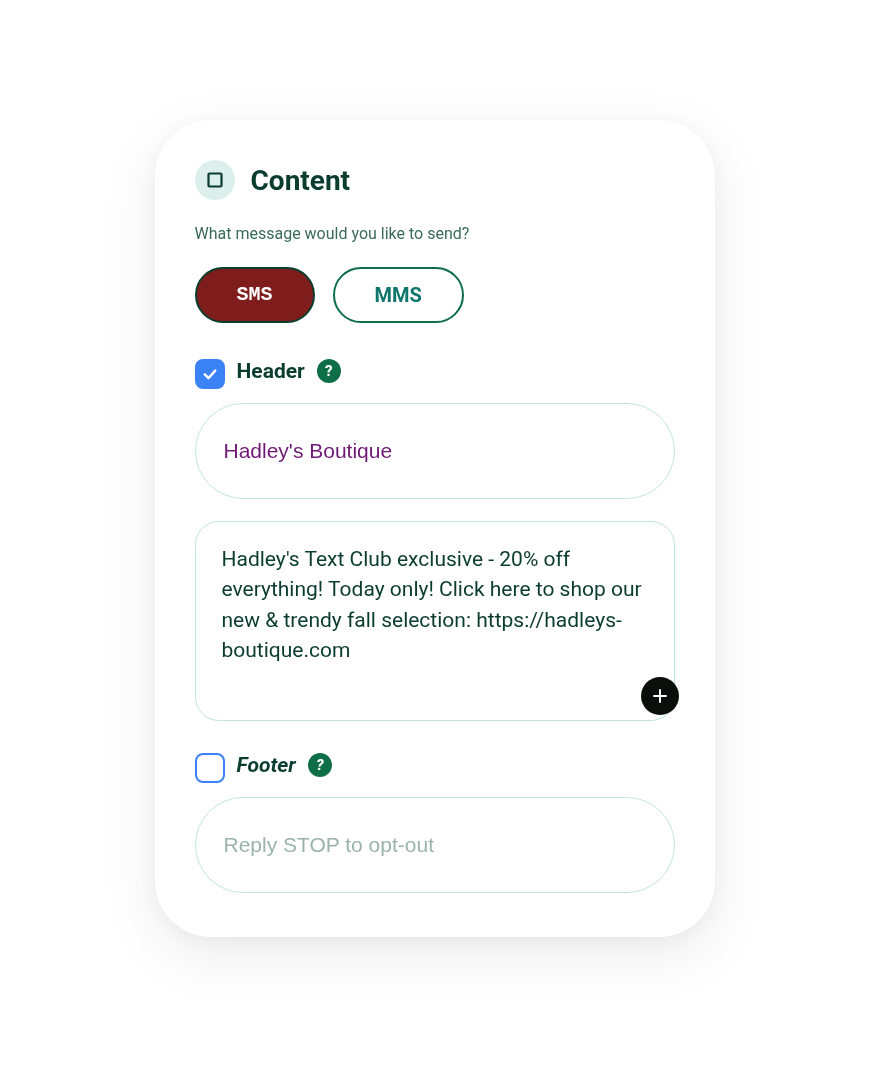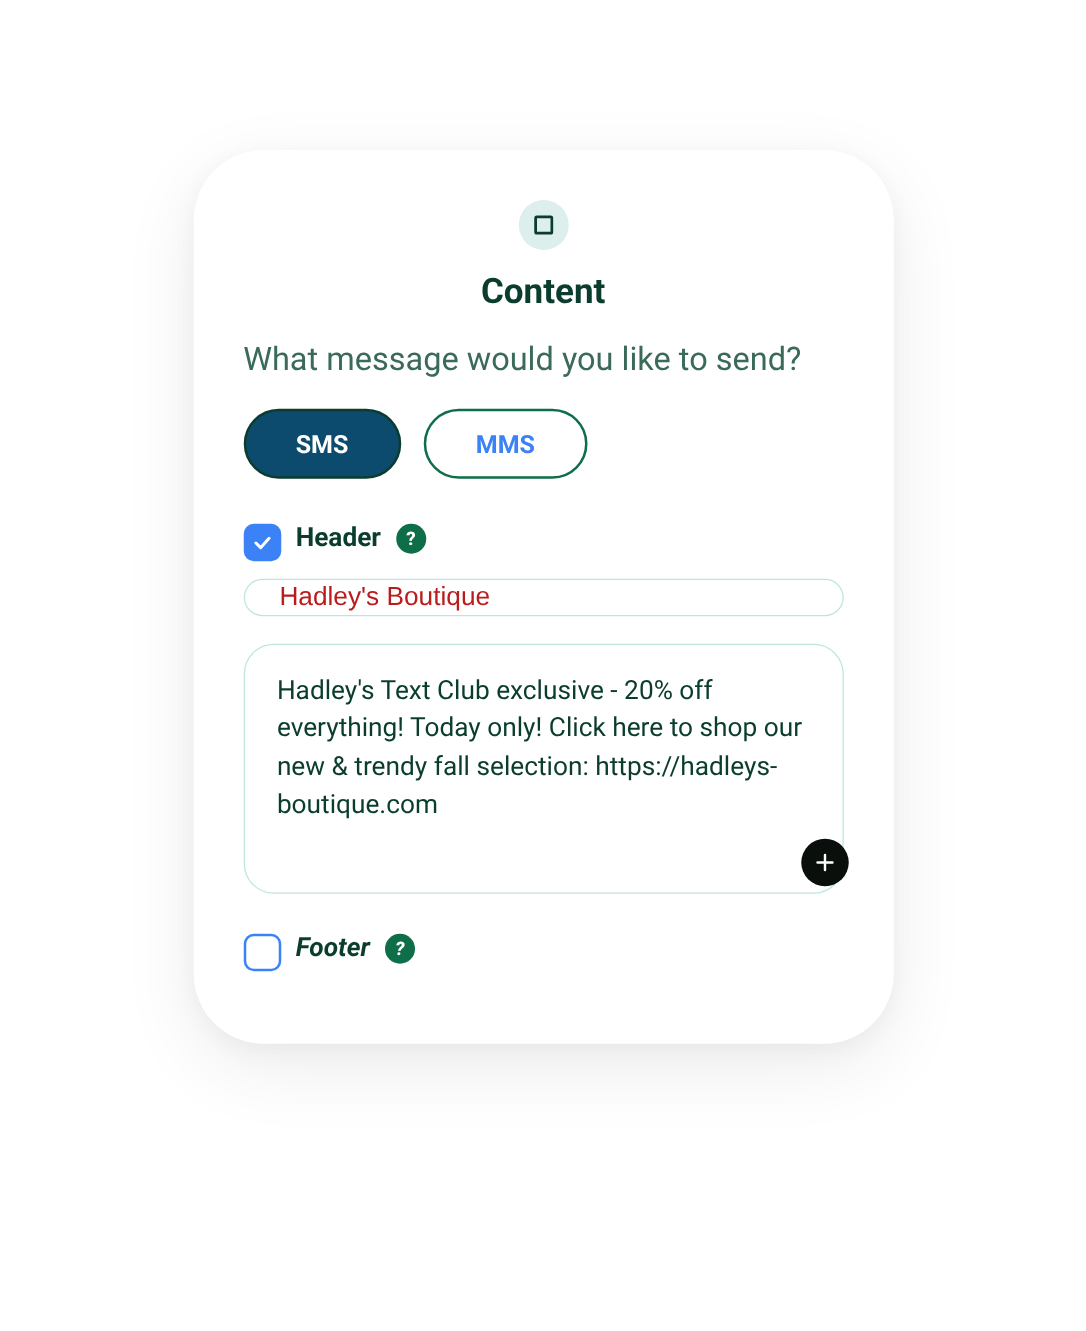--- a/index.html
+++ b/index.html
@@ -18,61 +18,61 @@
       background: #ffffff;
       border-radius: 56px;
       padding: 40px 40px 44px 40px;
       box-shadow: 0 18px 60px rgba(0,0,0,0.08), 0 4px 20px rgba(0,0,0,0.04);
     }
     .header-row {
       display: flex;
       align-items: center;
       gap: 16px;
       margin-bottom: 24px;
-      flex-direction: column;
     }
     .icon-chip {
       width: 40px;
       height: 40px;
       border-radius: 50%;
       background: #dcefec;
       display: flex;
       align-items: center;
       justify-content: center;
     }
     .icon-chip svg { display:block; }
     .title {
       font-size: 28px;
       font-weight: 700;
       color: #0b3d2e;
     }
     .prompt {
-      font-size: 26px;
+      font-size: 16px;
       color: #3a6a5a;
       margin-bottom: 24px;
     }
     .tabs {
       display: flex;
       gap: 18px;
       margin-bottom: 36px;
     }
     .tab {
       padding: 14px 40px;
       border-radius: 999px;
       font-size: 20px;
       font-weight: 700;
       cursor: pointer;
       border: 2px solid #0e6e48;
       background: #fff;
-      color: #3b82f6;
+      color: #0f766e;
     }
     .tab.active {
-      background: #0c4a6e;
+      background: #7f1d1d;
       border-color: #0b3d2e;
       color: #ffffff;
+      font-family: Liberation Mono, monospace;
     }
     .field-label-row {
       display: flex;
       align-items: flex-start;
       gap: 12px;
       margin-bottom: 14px;
     }
     .checkbox {
       width: 30px;
       height: 30px;
@@ -104,23 +104,23 @@
       font-size: 15px;
       display: flex;
       align-items: center;
       justify-content: center;
       cursor: pointer;
     }
     .input {
       width: 100%;
       border: 1.5px solid #bfe6dd;
       border-radius: 999px;
-      padding: 2px 28px;
+      padding: 35px 28px;
       font-size: 21px;
-      color: #b91c1c;
+      color: #701a75;
       outline: none;
       margin-bottom: 22px;
       background: #fff;
     }
     .input::placeholder { color: #9bb3ab; }
     .textarea-wrap {
       position: relative;
       width: 100%;
       margin-bottom: 28px;
     }
@@ -198,15 +198,16 @@
   </div>
 
   <div class="footer-section">
     <div class="field-label-row">
       <div class="checkbox">
         
       </div>
       <div class="field-label">Footer</div>
       <div class="help-dot">?</div>
     </div>
+    <input class="input" type="text" style="margin-bottom: 0px;" placeholder="Reply STOP to opt-out">
   </div>
 
 </div>
 
 </body></html>

